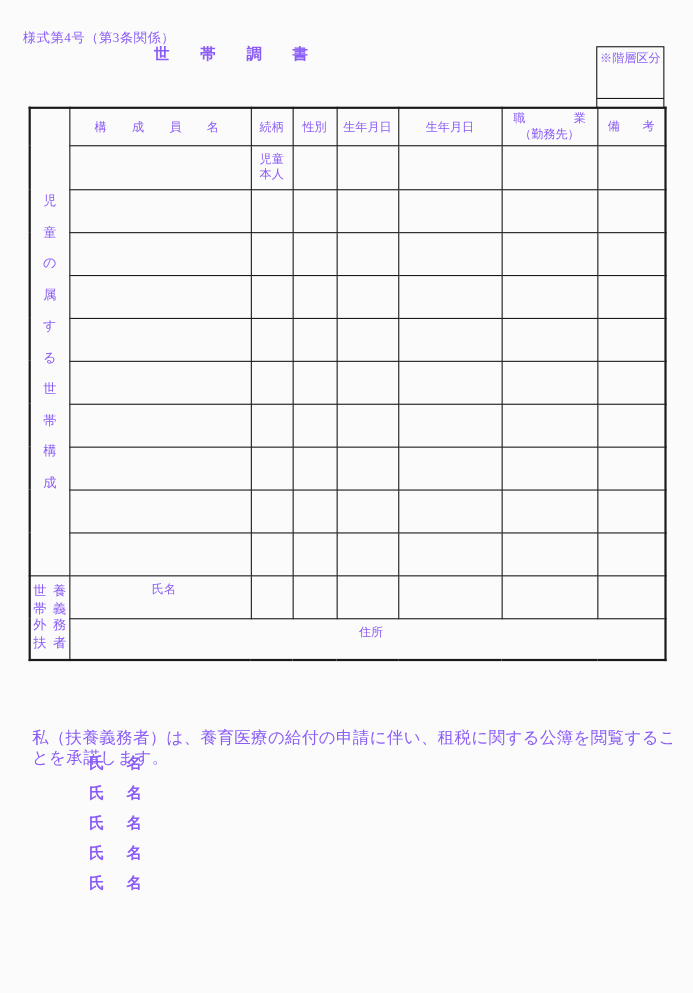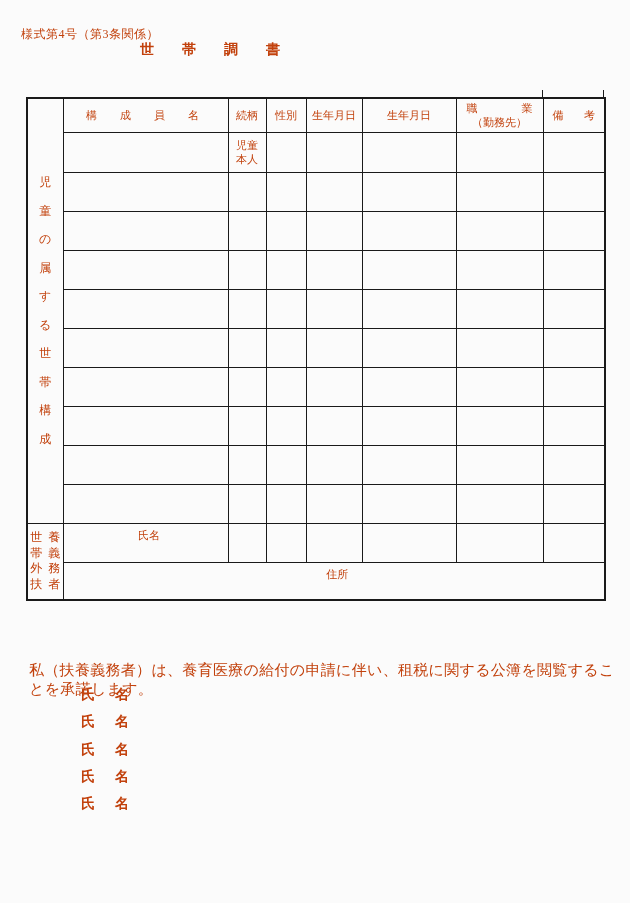--- a/index.html
+++ b/index.html
@@ -1,21 +1,21 @@
 <!DOCTYPE html>
 <html><head>
 <meta charset="utf-8">
 <style>
   html, body { margin: 0; padding: 0; }
   .page {
     position: relative;
     width: 630px;
     height: 903px;
     background: #fbfbfb;
-    color: #c2410c;
+    color: #8b5cf6;
     font-family: "Liberation Serif", "DejaVu Serif", serif;
     overflow: hidden;
   }
   .abs { position: absolute; }
 
   #form-number { left: 21px; top: 26px; font-size: 12px; letter-spacing: 0.5px; }
   #form-title  { left: 140px; top: 41px; font-size: 14px; font-weight: bold; letter-spacing: 7px; }
 
   #tier-box {
     left: 542px; top: 42px; width: 62px; height: 48px;
@@ -75,20 +75,23 @@
   .name-line     { line-height: 27.3px; letter-spacing: 3px; }
 </style>
 </head>
 <body>
 
 <div class="page">
 
   <div class="abs" id="form-number">様式第4号（第3条関係）</div>
   <div class="abs" id="form-title">世　帯　調　書</div>
 
+  <div class="abs" id="tier-box">
+    <span>※階層区分</span>
+  </div>
   <div class="abs" id="tier-connector"></div>
 
   <table class="household">
     <colgroup>
       <col style="width:36px">
         <col style="width:165px">
         <col style="width:38px">
         <col style="width:40px">
       <col style="width:56px">
         <col style="width:94px">

